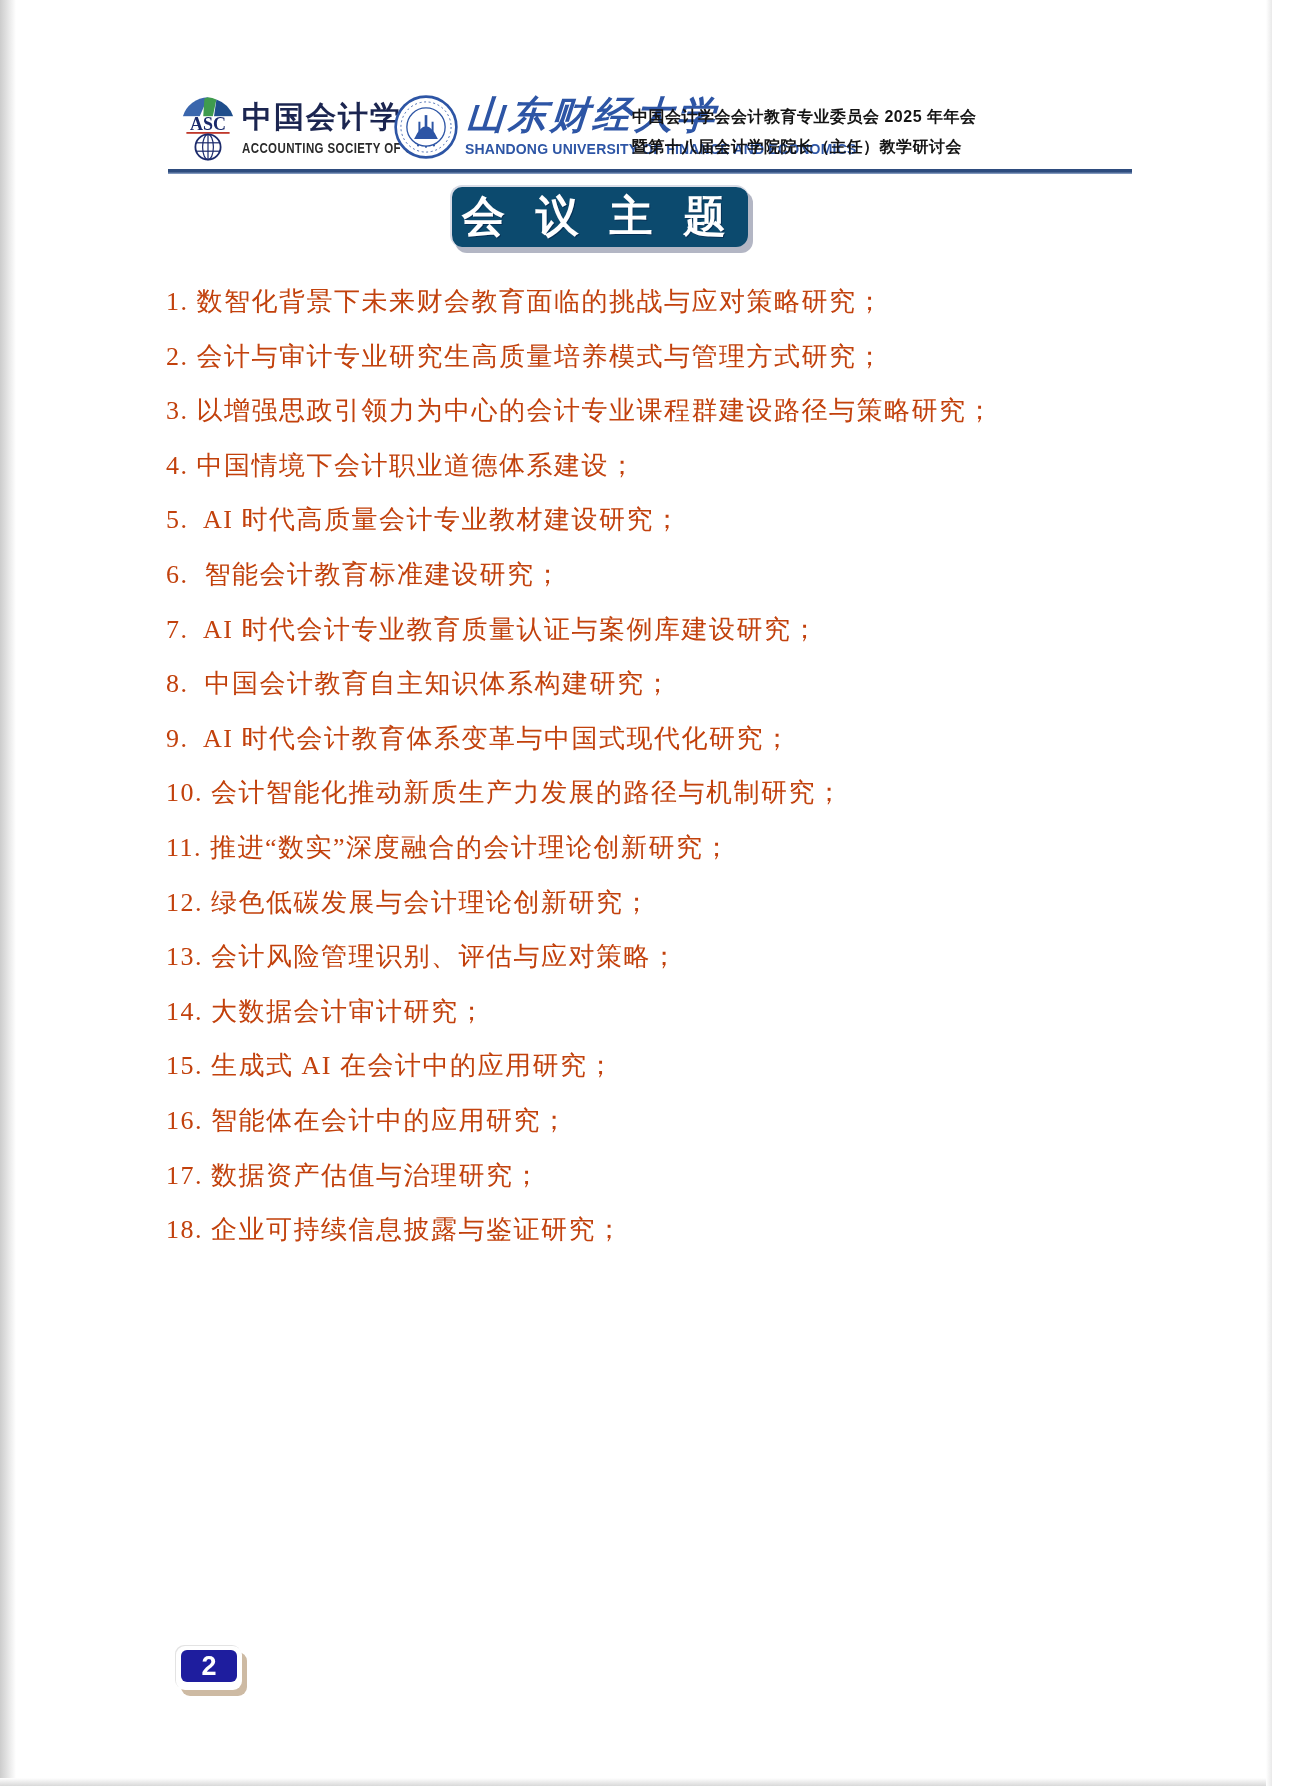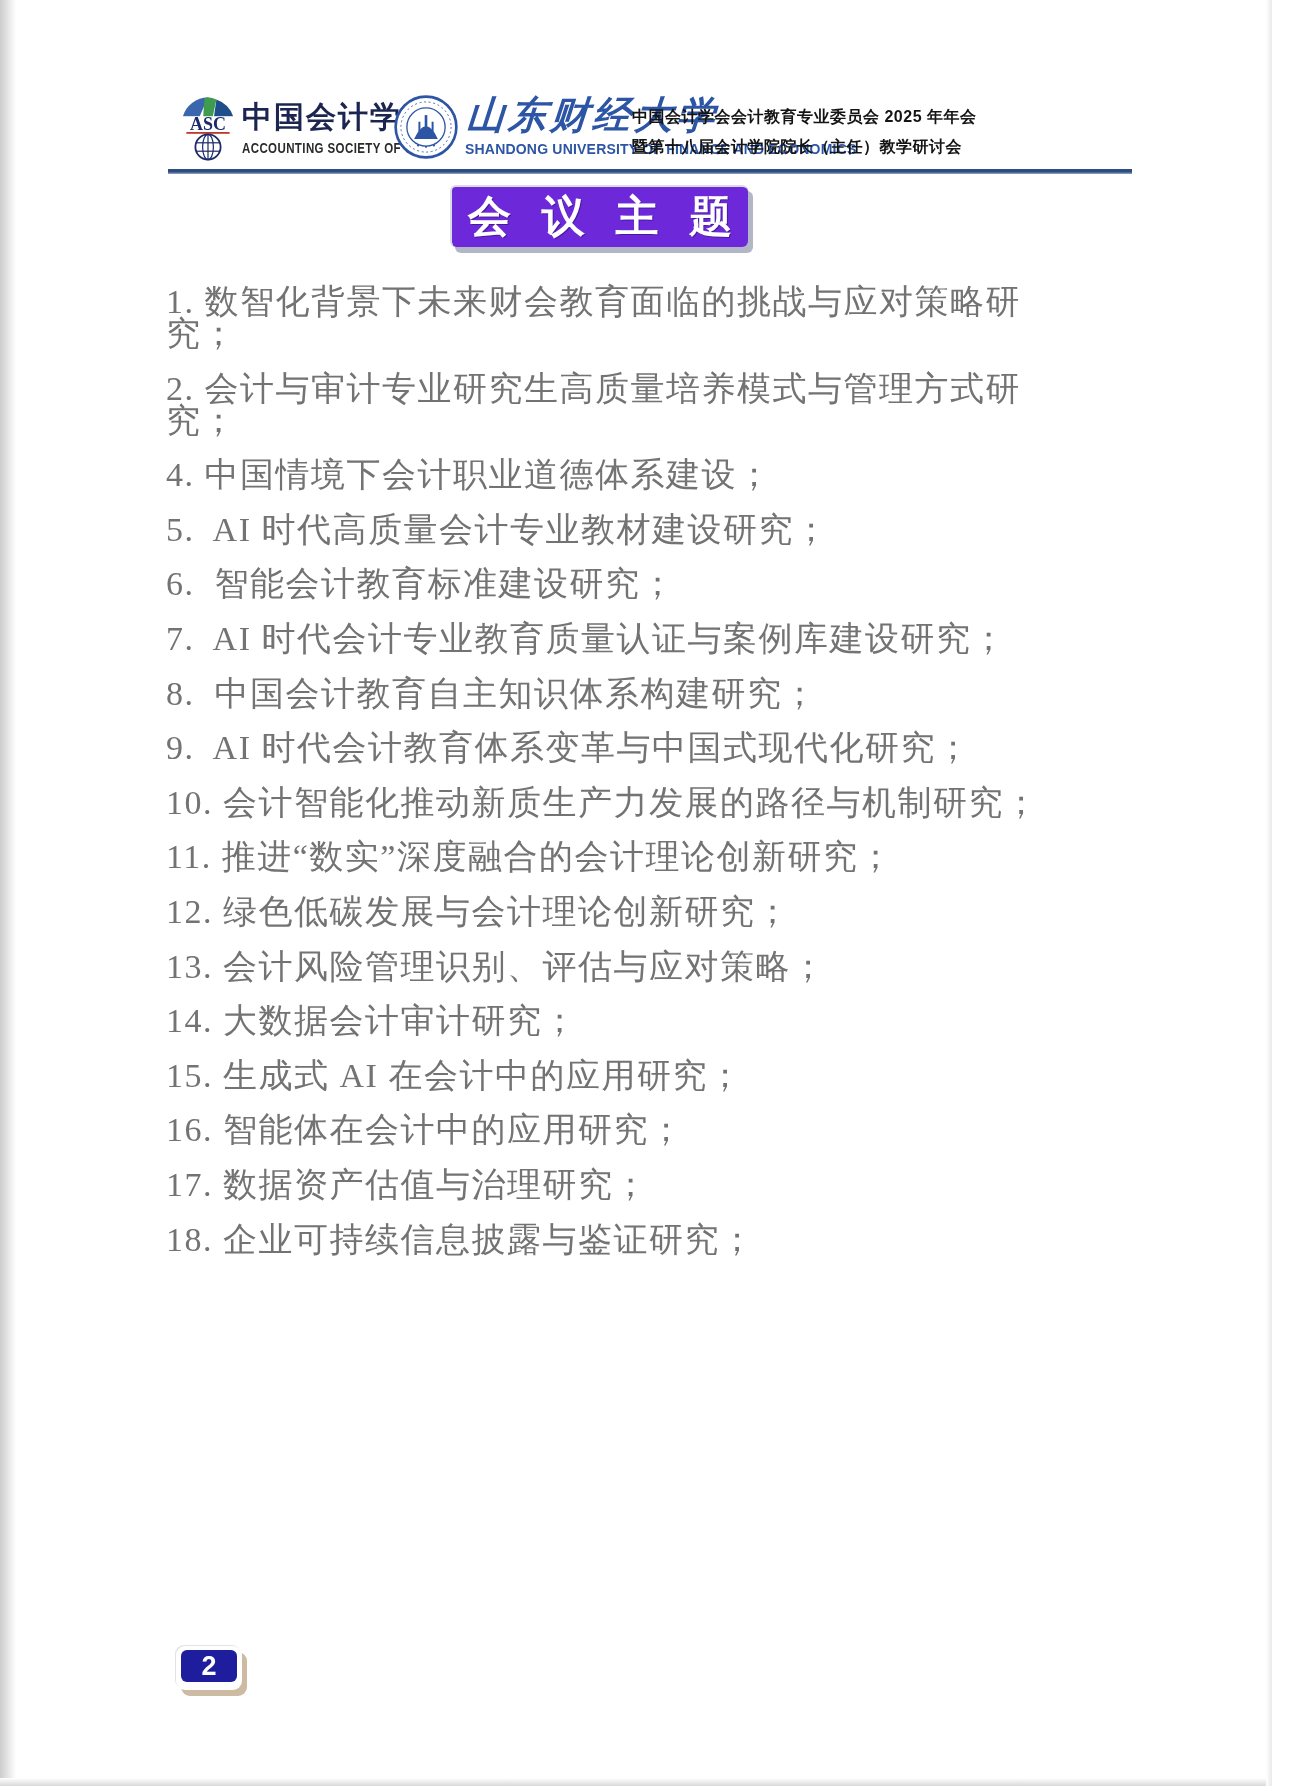--- a/index.html
+++ b/index.html
@@ -33,35 +33,35 @@
     color:#2d55a5;letter-spacing:.2px;margin-top:3px;}
   .conf-title{position:absolute;left:464px;top:10px;width:500px;
     font-family:"Liberation Sans",sans-serif;font-weight:bold;
     font-size:16px;color:#141414;line-height:30px;letter-spacing:.5px;}
   .hdr-rule{position:absolute;left:168px;top:169px;width:964px;height:5px;
     background:linear-gradient(to bottom,#2e4c7e 55%,#96abce);}
 
   
   .banner{
     position:absolute;left:450px;top:185px;width:296px;height:60px;
-    background:#6d28d9;border-radius:6px;
+    background:#0c4a6e;border-radius:12px;
     border-top:2px solid #d9dce6;border-left:2px solid #d9dce6;
     box-shadow:5px 6px 0 #b3b6c4, 1px 1px 0 #eceef4;
-    display:flex;align-items:center;justify-content:center;
+    display:flex;align-items:center;justify-content:flex-start;
   }
   .banner-title{
     font-family:"Liberation Serif",serif;font-weight:bold;
     font-size:43px;color:#ffffff;white-space:pre;letter-spacing:10px;
     margin-left:10px;text-shadow:1px 1px 0 rgba(0,0,40,.35);
   }
 
   
   .topics{position:absolute;left:166px;top:286px;width:880px;}
   .topic-item{
-    font-family:"Liberation Serif",serif;font-size:34px;color:#737373;
+    font-family:"Liberation Serif",serif;font-size:26px;color:#c2410c;
     line-height:32px;margin-bottom:22.6px;white-space:pre-wrap;
     letter-spacing:1.5px;
   }
 
   
   .page-badge{
     position:absolute;left:176px;top:1646px;width:66px;height:44px;
     background:#ffffff;border-radius:9px;
     box-shadow:5px 6px 0 #cdbaa3, -1px -1px 0 #e3e3e3;
   }
@@ -133,20 +133,21 @@
 
   <div class="hdr-rule"></div>
 
   <div class="banner">
     <div class="banner-title">会 议 主 题</div>
   </div>
 
   <div class="topics">
       <div class="topic-item">1. 数智化背景下未来财会教育面临的挑战与应对策略研究；</div>
       <div class="topic-item">2. 会计与审计专业研究生高质量培养模式与管理方式研究；</div>
+      <div class="topic-item">3. 以增强思政引领力为中心的会计专业课程群建设路径与策略研究；</div>
       <div class="topic-item">4. 中国情境下会计职业道德体系建设；</div>
       <div class="topic-item">5.  AI 时代高质量会计专业教材建设研究；</div>
       <div class="topic-item">6.  智能会计教育标准建设研究；</div>
       <div class="topic-item">7.  AI 时代会计专业教育质量认证与案例库建设研究；</div>
       <div class="topic-item">8.  中国会计教育自主知识体系构建研究；</div>
       <div class="topic-item">9.  AI 时代会计教育体系变革与中国式现代化研究；</div>
       <div class="topic-item">10. 会计智能化推动新质生产力发展的路径与机制研究；</div>
       <div class="topic-item">11. 推进“数实”深度融合的会计理论创新研究；</div>
       <div class="topic-item">12. 绿色低碳发展与会计理论创新研究；</div>
       <div class="topic-item">13. 会计风险管理识别、评估与应对策略；</div>

